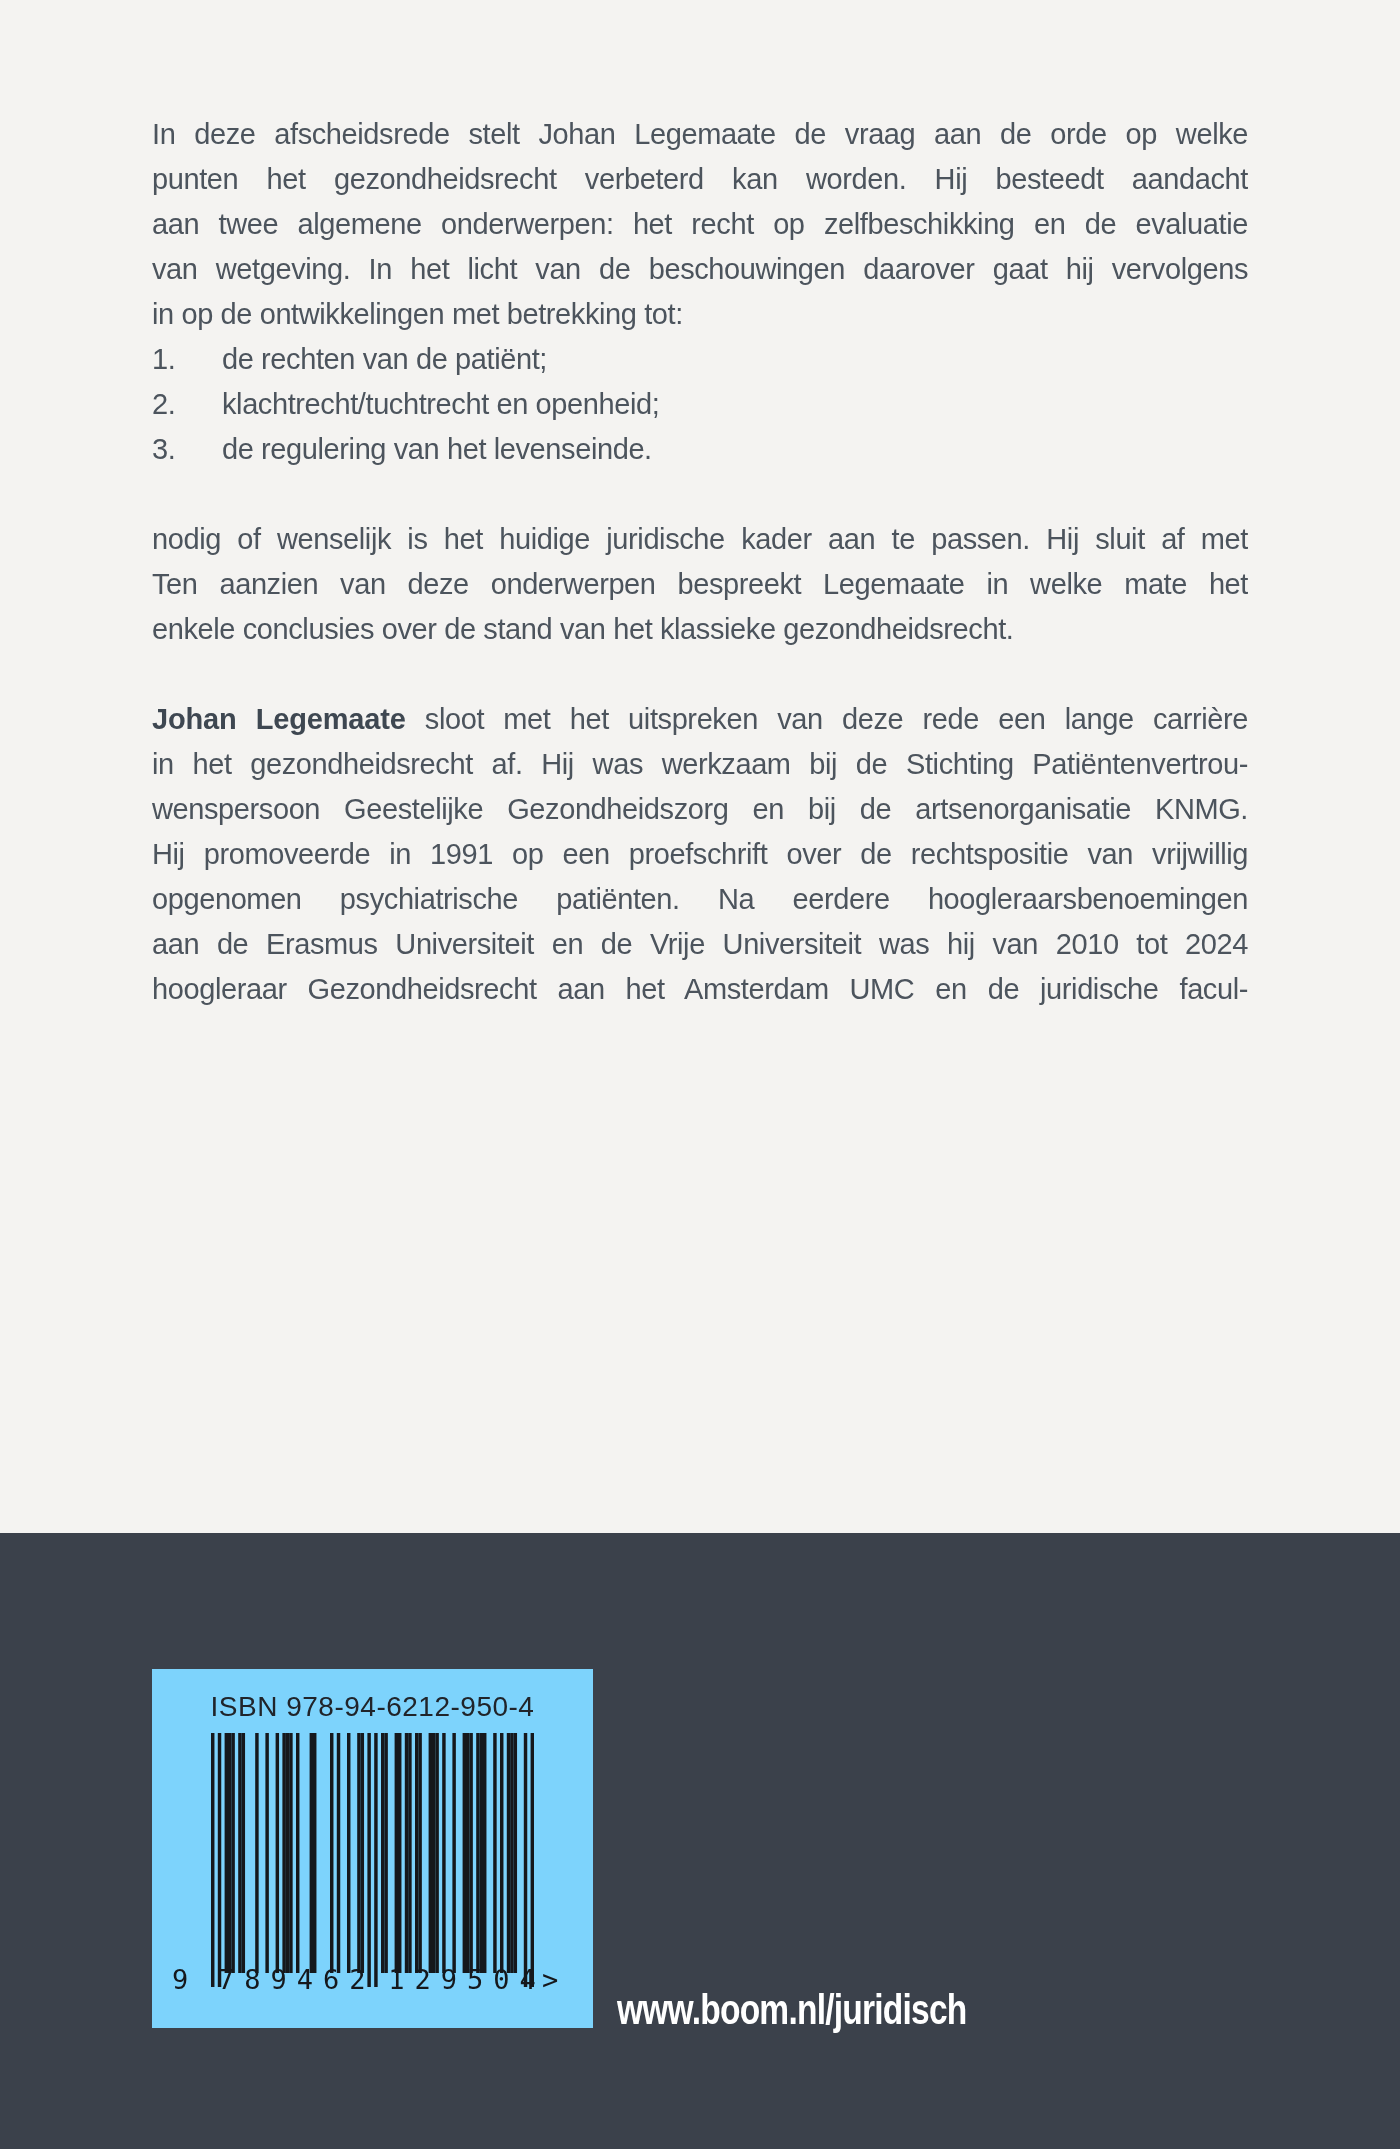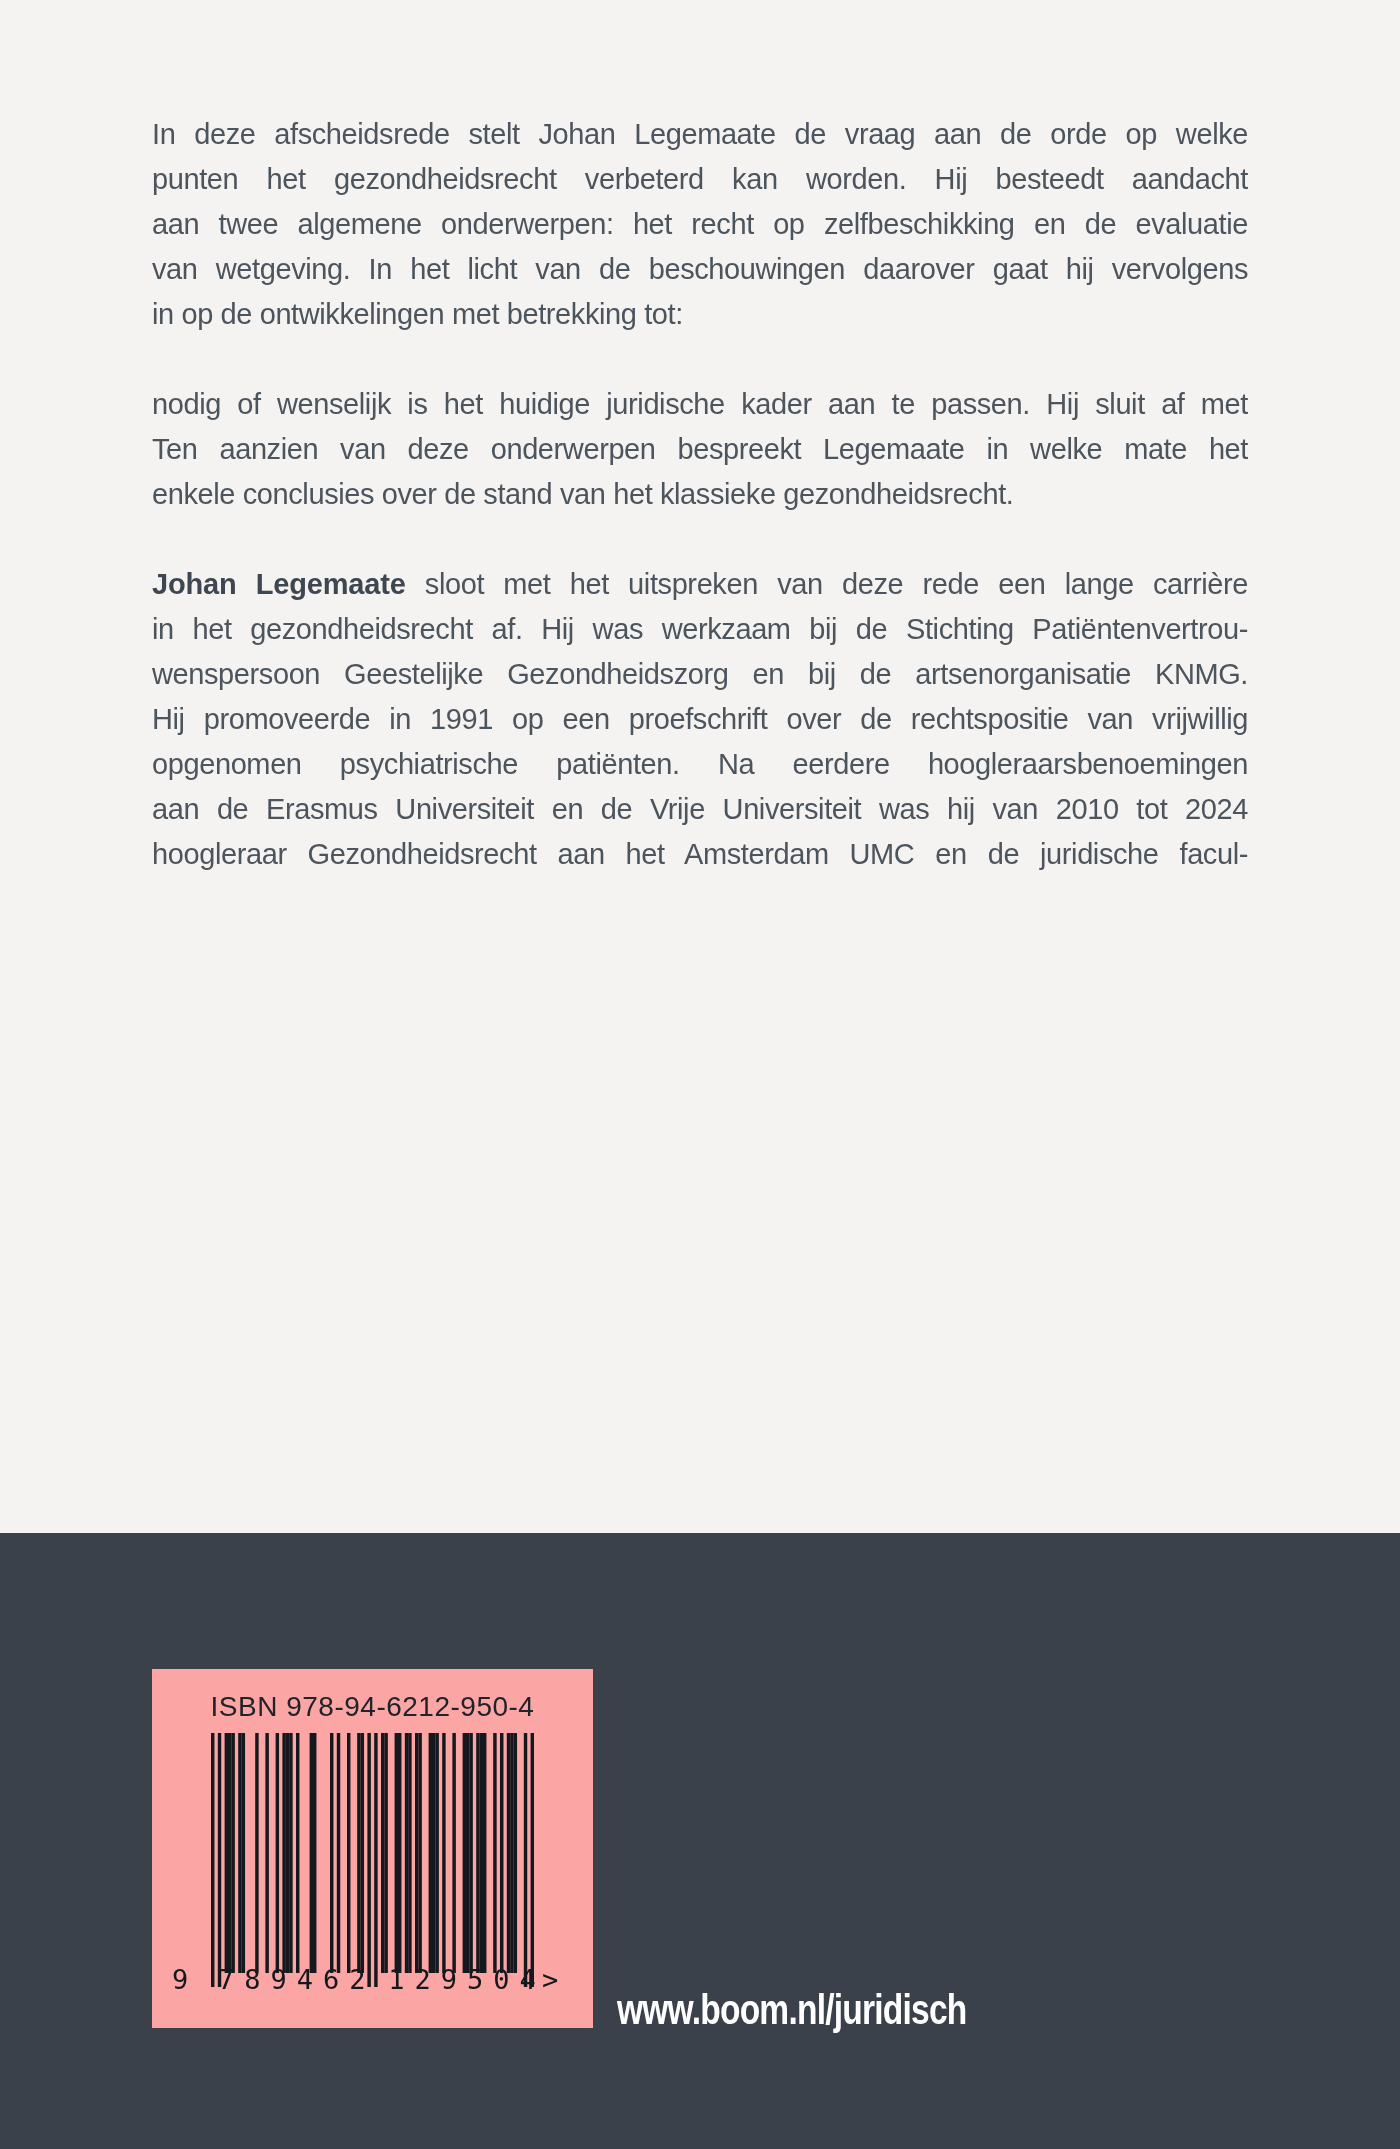--- a/index.html
+++ b/index.html
@@ -42,21 +42,21 @@
     width: 1400px;
     height: 616px;
     background: #3b414b;
   }
   .isbn-box {
     position: absolute;
     left: 152px;
     top: 136px;
     width: 441px;
     height: 359px;
-    background: #fca5a5;
+    background: #7dd3fc;
   }
   .isbn-label {
     position: absolute;
     top: 22px;
     left: 0;
     width: 100%;
     text-align: center;
     font-size: 28px;
     color: #20242a;
     letter-spacing: 0.5px;
@@ -95,20 +95,25 @@
 
 <div class="page">
 
   <main class="content">
       <div class="block">
         <div class="line">In deze afscheidsrede stelt Johan Legemaate de vraag aan de orde op welke</div>
         <div class="line">punten het gezondheidsrecht verbeterd kan worden. Hij besteedt aandacht</div>
         <div class="line">aan twee algemene onderwerpen: het recht op zelfbeschikking en de evaluatie</div>
         <div class="line">van wetgeving. In het licht van de beschouwingen daarover gaat hij vervolgens</div>
         <div class="line last">in op de ontwikkelingen met betrekking tot:</div>
+      </div>
+      <div class="block">
+        <div class="list-row"><span class="num">1.</span><span>de rechten van de patiënt;</span></div>
+        <div class="list-row"><span class="num">2.</span><span>klachtrecht/tuchtrecht en openheid;</span></div>
+        <div class="list-row"><span class="num">3.</span><span>de regulering van het levenseinde.</span></div>
       </div>
       <div class="block gap">
         <div class="line">nodig of wenselijk is het huidige juridische kader aan te passen. Hij sluit af met</div>
         <div class="line">Ten aanzien van deze onderwerpen bespreekt Legemaate in welke mate het</div>
         <div class="line last">enkele conclusies over de stand van het klassieke gezondheidsrecht.</div>
       </div>
       <div class="block gap">
         <div class="line"><b>Johan Legemaate</b> sloot met het uitspreken van deze rede een lange carrière</div>
         <div class="line">in het gezondheidsrecht af. Hij was werkzaam bij de Stichting Patiëntenvertrou-</div>
         <div class="line">wenspersoon Geestelijke Gezondheidszorg en bij de artsenorganisatie KNMG.</div>

